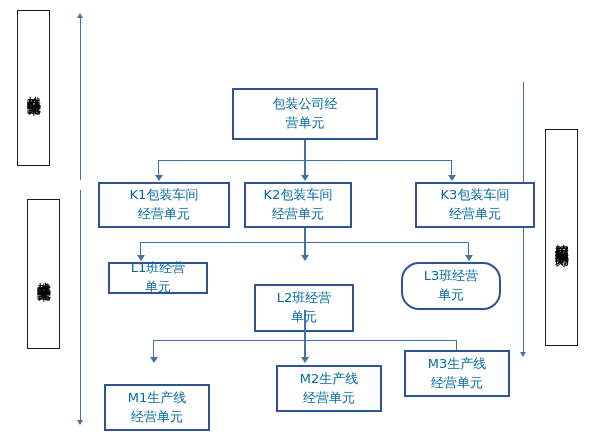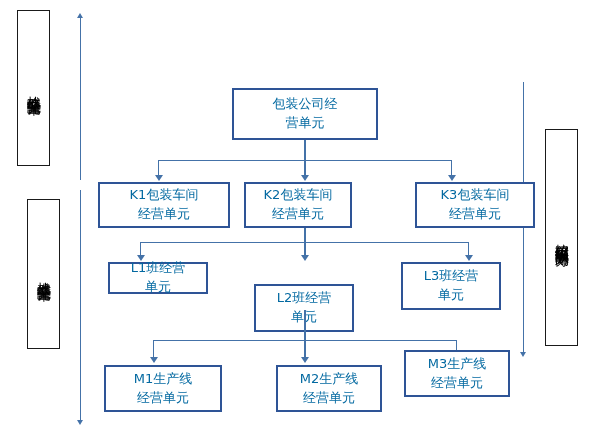--- a/index.html
+++ b/index.html
@@ -180,36 +180,36 @@
       <span>L1班经营</span><br>
       <span>单元</span>
     </span>
   </div>
   <div class="node" style="left:254px; top:262px; width:100px; height:48px;margin-top:22px;">
     <span class="label">
       <span>L2班经营</span><br>
       <span>单元</span>
     </span>
   </div>
-  <div class="node" style="left:401px; top:262px; width:100px; height:48px;">
+  <div class="node" style="left:401px; top:262px; width:100px; height:48px;border-radius:18px;">
     <span class="label">
       <span>L3班经营</span><br>
       <span>单元</span>
     </span>
   </div>
 
   <div class="vline" style="left:304px; top:310px; height:48px;"></div>
   <div class="hline" style="left:153px; top:340px; width:303px;"></div>
   <div class="vline-thin" style="left:153px; top:340px; height:18px;"></div>
   <div class="vline-thin" style="left:456px; top:340px; height:18px;"></div>
   <div class="arrow-down" style="left:150px; top:357px;"></div>
   <div class="arrow-down" style="left:301px; top:357px;"></div>
   <div class="arrow-down" style="left:453px; top:357px;"></div>
 
-  <div class="node" style="left:104px; top:365px; width:118px; height:47px;">
+  <div class="node" style="left:104px; top:384px; width:106px; height:47px;">
     <span class="label">
       <span>M1生产线</span><br>
       <span>经营单元</span>
     </span>
   </div>
   <div class="node" style="left:252px; top:365px; width:106px; height:47px;margin-left:24px;">
     <span class="label">
       <span>M2生产线</span><br>
       <span>经营单元</span>
     </span>

